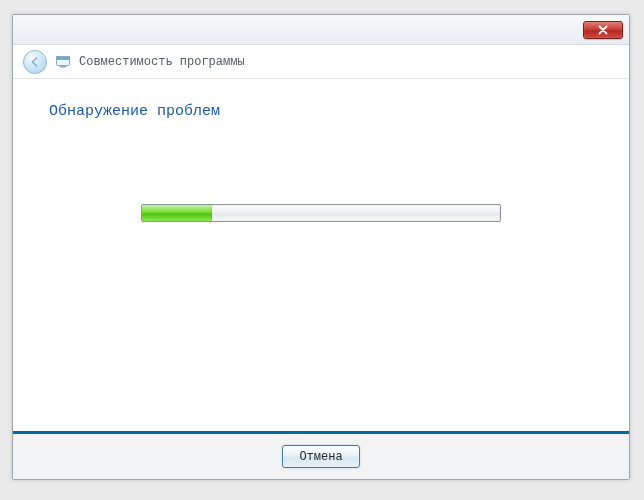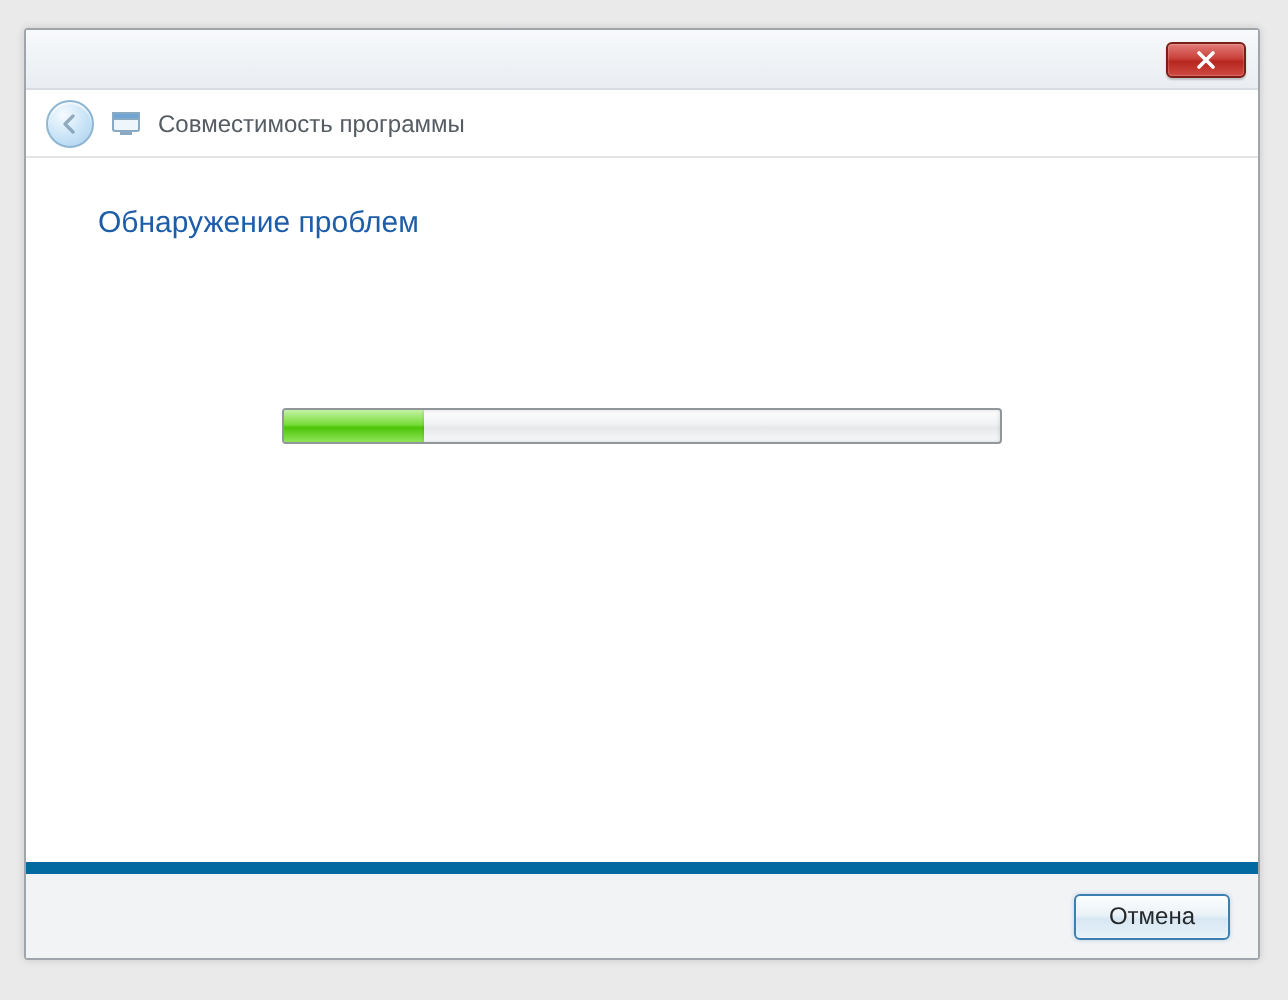--- a/index.html
+++ b/index.html
@@ -8,20 +8,21 @@
     padding: 0;
     width: 644px;
     height: 500px;
     background: #eaeaea;
     font-family: "Segoe UI", Tahoma, sans-serif;
     font-size: 12px;
     overflow: hidden;
   }
   .page-wrap {
     padding: 14px 12px 18px 12px;
+    font-family: Liberation Mono, monospace;
   }
   .window {
     width: 618px;
     height: 466px;
     background: #ffffff;
     border: 1px solid #9fa5aa;
     border-radius: 2px;
     box-shadow: 0 0 4px rgba(0,0,0,0.15);
     position: relative;
     display: flex;
@@ -111,25 +112,25 @@
     left: 0;
     top: 0;
     bottom: 0;
     width: 70px;
     background: linear-gradient(#c2f3a3, #79dc3a 45%, #4ec40a 55%, #8fe458);
     border-right: 1px solid rgba(0,0,0,0.05);
   }
   
   .footer {
     height: 48px;
-    border-top: 6px solid #0369a1;
+    border-top: 3px solid #0369a1;
     background: #f1f3f5;
     display: flex;
     align-items: center;
-    justify-content: flex-end;
+    justify-content: center;
     padding: 0 14px;
   }
   .btn {
     min-width: 78px;
     height: 23px;
     padding: 0 12px;
     font-size: 12px;
     color: #25292c;
     background: linear-gradient(#fdfefe, #eaf2f7 45%, #d7e7f2 55%, #e8f2f9);
     border: 1px solid #3c7fb1;

